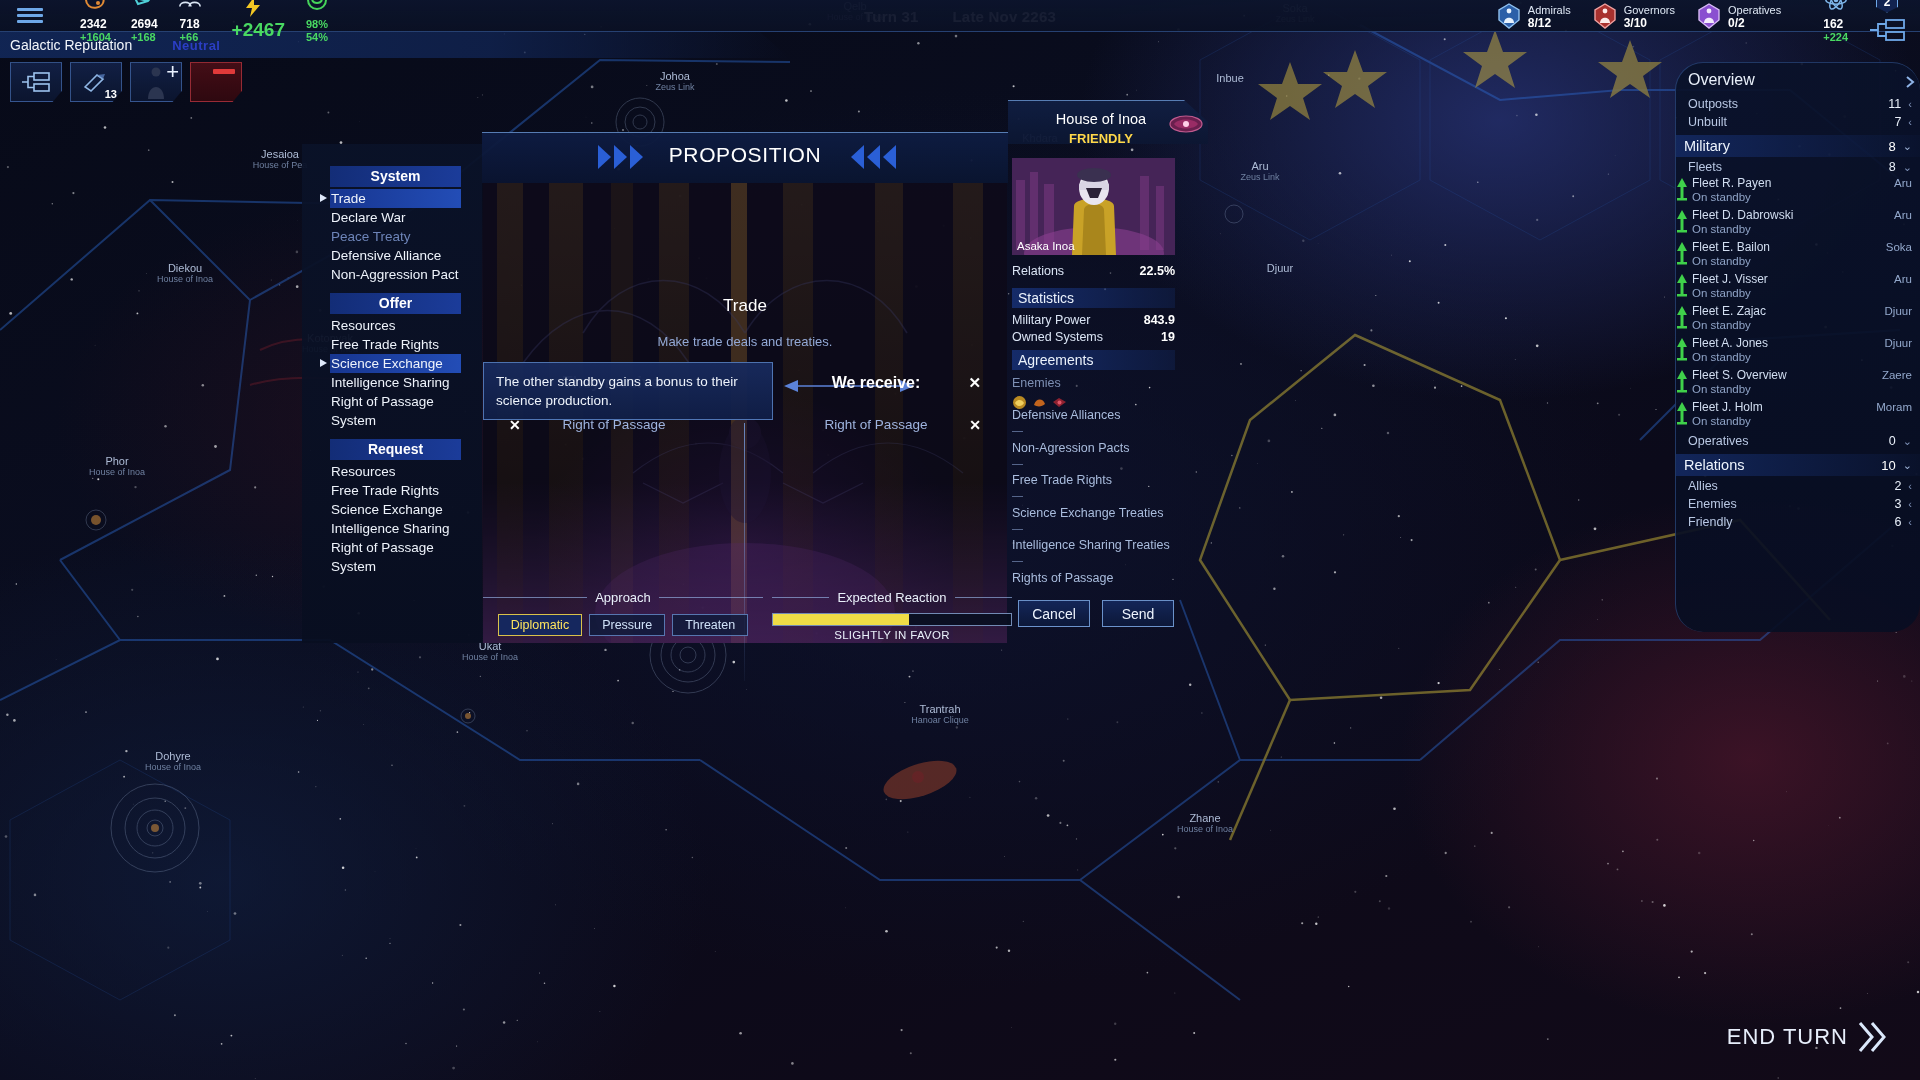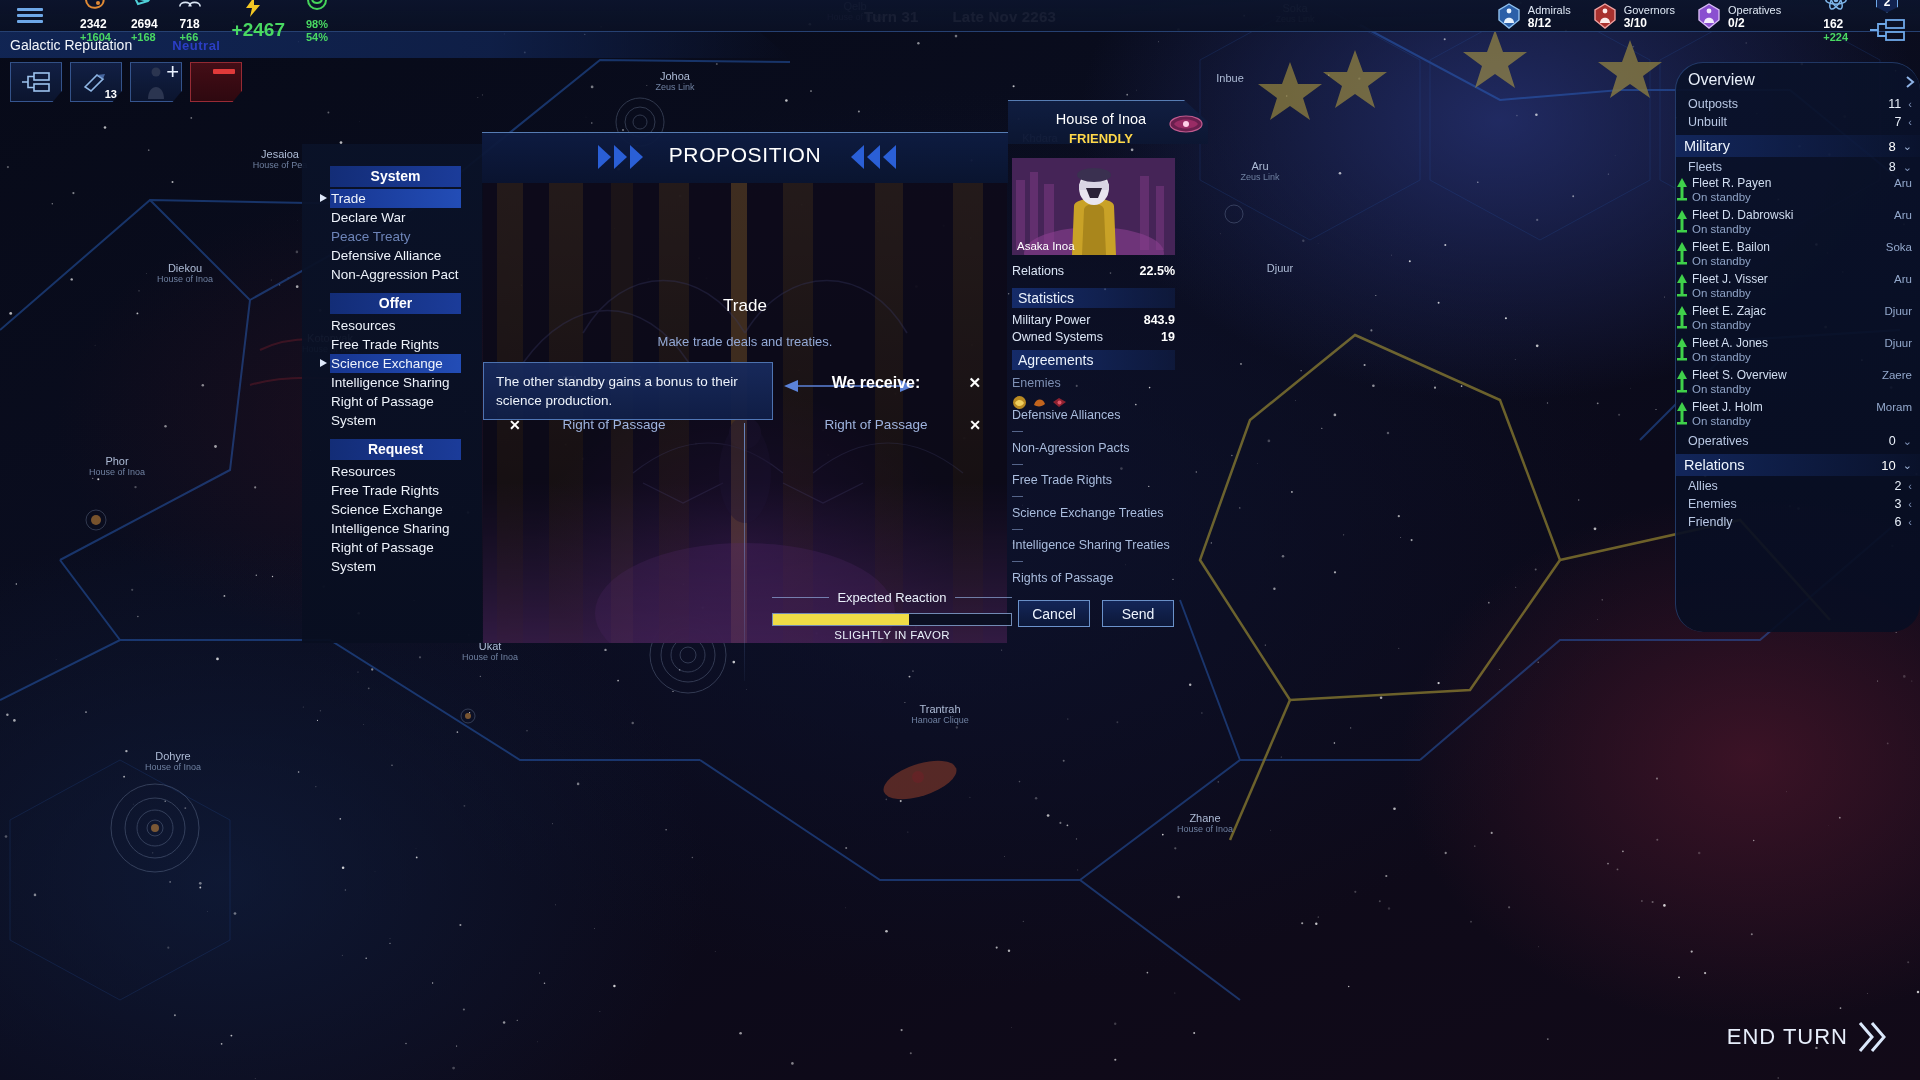--- a/index.html
+++ b/index.html
@@ -1099,20 +1099,32 @@
       <span class="x">✕</span>
     </div>
   </div>
 
   <div id="divider"></div>
 
   <div id="tooltip">
     <p>The other standby gains a bonus to their science production.</p>
   </div>
 
+  <div id="approach-wrap">
+    <div class="sechdr">
+      <span class="ln"></span>
+      <b>Approach</b>
+      <span class="ln"></span>
+    </div>
+    <div class="btnrow" id="approach-buttons">
+        <div class="abtn active">Diplomatic</div>
+        <div class="abtn">Pressure</div>
+        <div class="abtn">Threaten</div>
+      </div>
+  </div>
 
   <div id="reaction-wrap">
     <div class="sechdr">
       <span class="ln"></span>
       <b>Expected Reaction</b>
       <span class="ln"></span>
     </div>
     <div id="reaction-bar">
       <div id="reaction-fill" style="width: 57%; background: rgb(239, 220, 70);"></div>
     </div>

